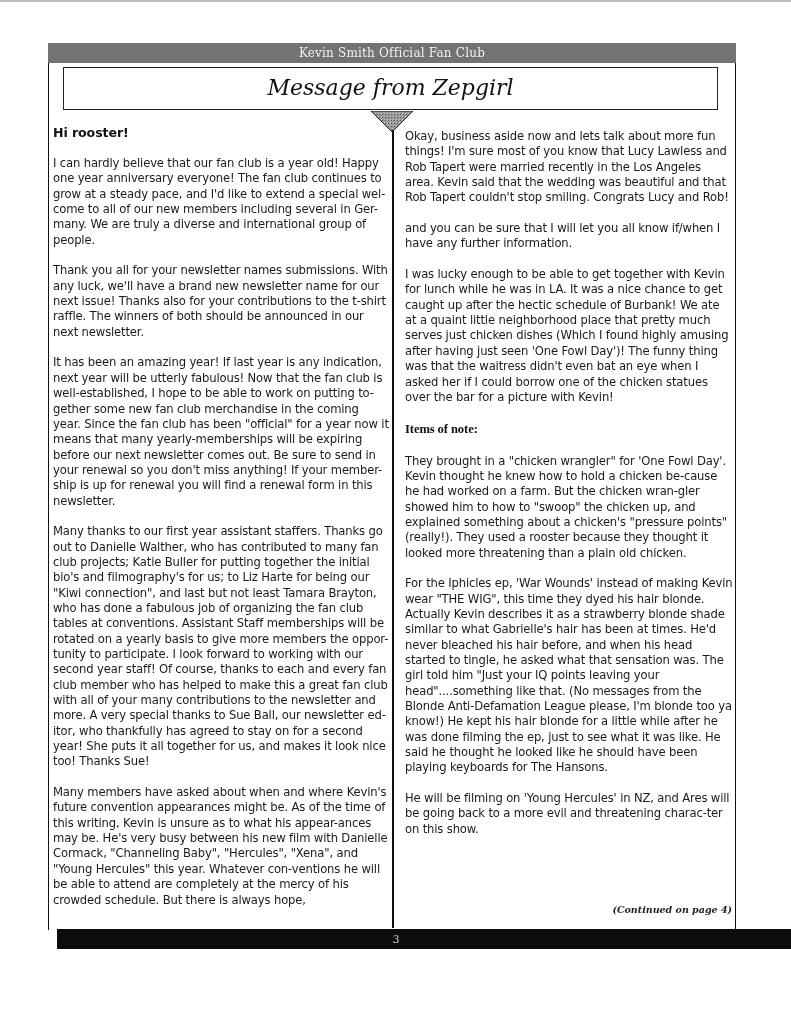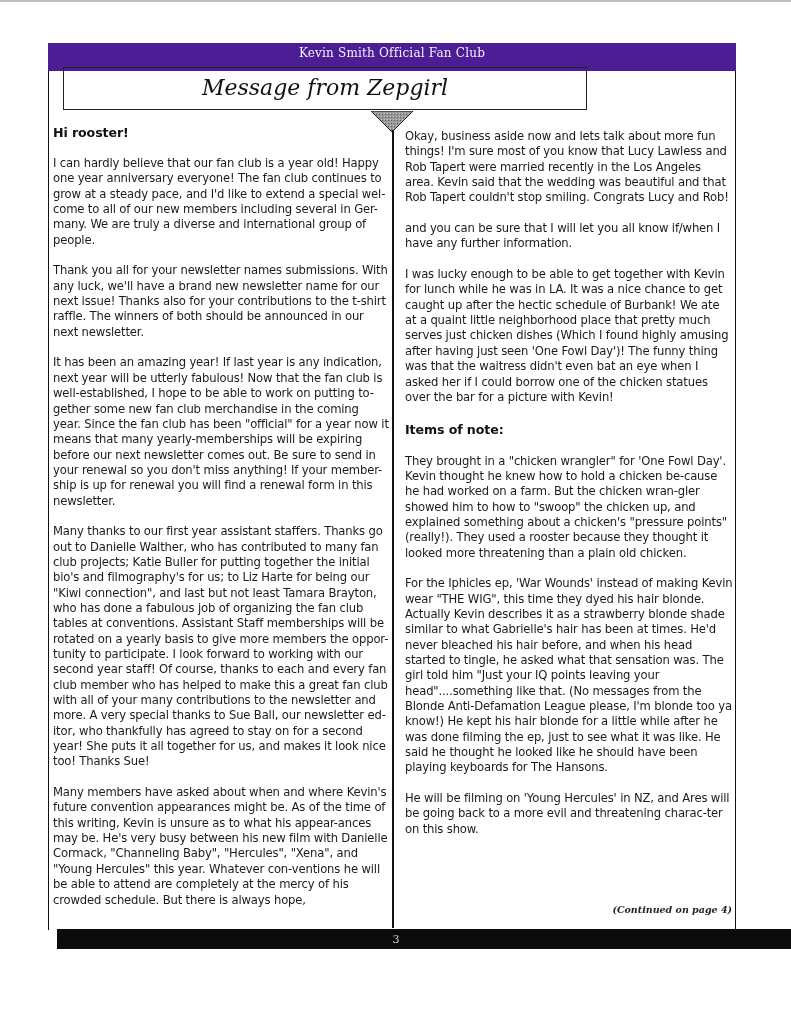--- a/index.html
+++ b/index.html
@@ -15,31 +15,31 @@
       position: absolute; left: 0; top: 0; width: 791px; height: 2px;
       background: #bdbdbd;
     }
     .frame {
       position: absolute; left: 48px; top: 43px; width: 688px; height: 887px;
       border-left: 1.5px solid #111;
       border-right: 1.5px solid #111;
       box-sizing: border-box;
     }
     .header-bar {
-      position: absolute; left: 48px; top: 43px; width: 688px; height: 28px;
-      background: #4c1d95;
+      position: absolute; left: 48px; top: 43px; width: 688px; height: 20px;
+      background: #737373;
       color: #f2f2f2;
       text-align: center;
       font-family: "DejaVu Serif", serif;
       font-size: 12px;
       line-height: 20px;
       letter-spacing: 0.2px;
     }
     .title-box {
-      position: absolute; left: 63px; top: 67px; width: 524px; height: 43px;
+      position: absolute; left: 63px; top: 67px; width: 655px; height: 43px;
       border: 1.3px solid #222;
       box-sizing: border-box;
       text-align: center;
       font-family: "DejaVu Serif", serif;
       font-style: italic;
       font-size: 22px;
       line-height: 40px;
       color: #111;
     }
     .triangle {
@@ -61,21 +61,21 @@
     .col-right { left: 405px; top: 129px; width: 328px; }
     .col p { margin: 0 0 15.35px 0; }
     .col h3 {
       margin: 0 0 15px 0;
       font-size: 12.6px;
       font-weight: bold;
       line-height: 17px;
       color: #111;
       letter-spacing: -0.1px;
     }
-    .col-right h3 { margin-top: 10px; margin-bottom: 16px; }
+    .col-right h3 { margin-top: 10px; margin-bottom: 16px; font-family: Liberation Serif, serif; }
     .continued {
       position: absolute; left: 560px; top: 904px; width: 172px;
       text-align: right;
       font-family: "DejaVu Serif", serif;
       font-style: italic;
       font-size: 9.5px;
       color: #222;
       font-weight: bold;
     }
     .footer-bar {

